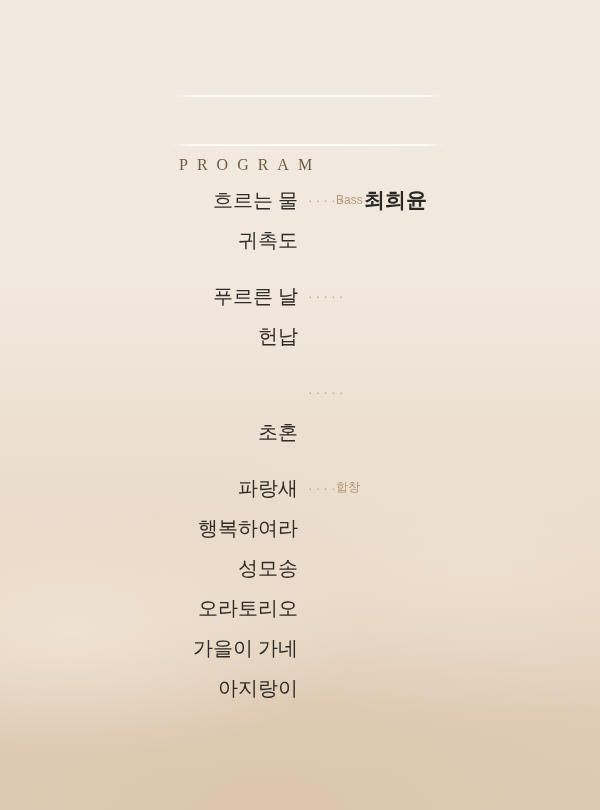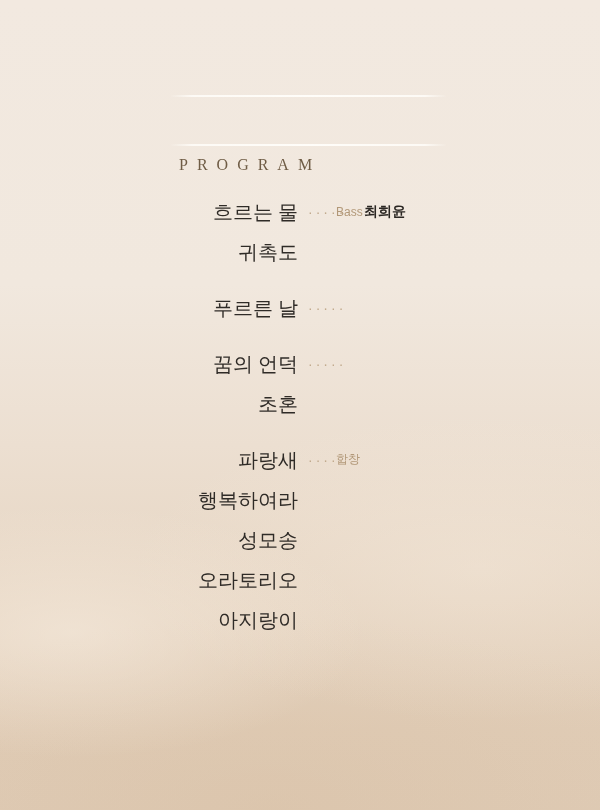--- a/index.html
+++ b/index.html
@@ -23,21 +23,21 @@
   .rule-top { top:95px; }
   .rule-bottom { top:144px; }
   .header-title {
     position:absolute; top:109px; left:170px; width:277px;
     font-family:"Liberation Serif", serif;
     font-size:16px; line-height:24px;
     letter-spacing:9px; text-indent:9px;
     color:#6f5c45;
     margin-top:44px;
   }
-  .list { position:absolute; top:192px; left:0; width:600px; }
+  .list { position:absolute; top:180px; left:0; width:600px; }
   .group + .group { margin-top:16px; }
   .row {
     display:grid;
     grid-template-columns:298px 36px 1fr;
     height:40px;
     align-items:center;
   }
   .song-title {
     grid-column:1;
     text-align:right;
@@ -56,21 +56,21 @@
     white-space:nowrap;
   }
   .performers { grid-column:3; padding-left:2px; }
   .performer-line { display:flex; align-items:center; white-space:nowrap; }
   .role {
     flex:none; width:25px; margin-right:3px;
     font-size:12px;
     color:#b29878;
   }
   .name {
-    font-size:14px;
+    font-size:21px;
     font-weight:600;
     color:#2b2723;
   }
   .performers-stack {
     align-self:start;
     padding-top:8px;
     display:flex; flex-direction:column;font-family:Liberation Mono, monospace;
   }
   .performers-stack .performer-line { line-height:25px; }
 </style>
@@ -99,25 +99,27 @@
       <div class="row">
         <div class="song-title">귀촉도</div>
       </div>
     </div>
 
     <div class="group">
       <div class="row">
         <div class="song-title">푸르른 날</div>
         <div class="dots">·····</div>
       </div>
+      <div class="row">
+        <div class="song-title">헌납</div>
+      </div>
     </div>
 
     <div class="group">
       <div class="row">
-        <div class="song-title">꿈의 언덕</div>
         <div class="dots">·····</div>
       </div>
       <div class="row">
         <div class="song-title">초혼</div>
       </div>
     </div>
 
     <div class="group">
       <div class="row">
         <div class="song-title">파랑새</div>
@@ -131,18 +133,21 @@
       <div class="row">
         <div class="song-title">행복하여라</div>
       </div>
       <div class="row">
         <div class="song-title">성모송</div>
       </div>
       <div class="row">
         <div class="song-title">오라토리오</div>
       </div>
       <div class="row">
+        <div class="song-title">가을이 가네</div>
+      </div>
+      <div class="row">
         <div class="song-title">아지랑이</div>
       </div>
     </div>
 
   </div>
 </div>
 
 </body></html>

